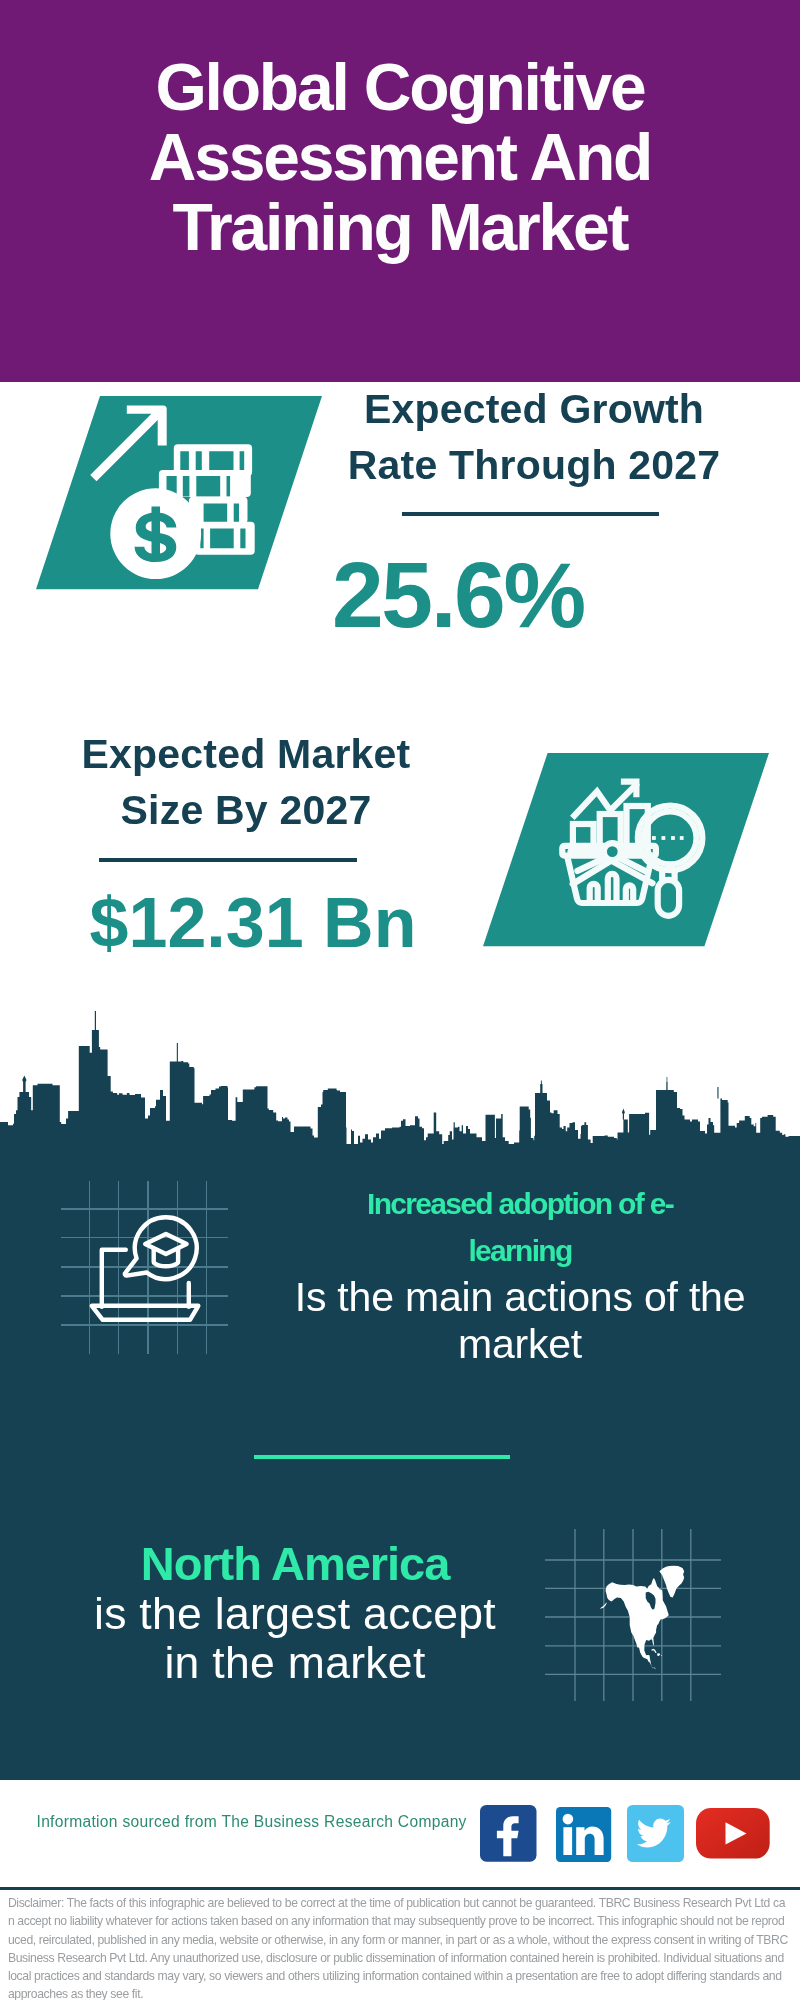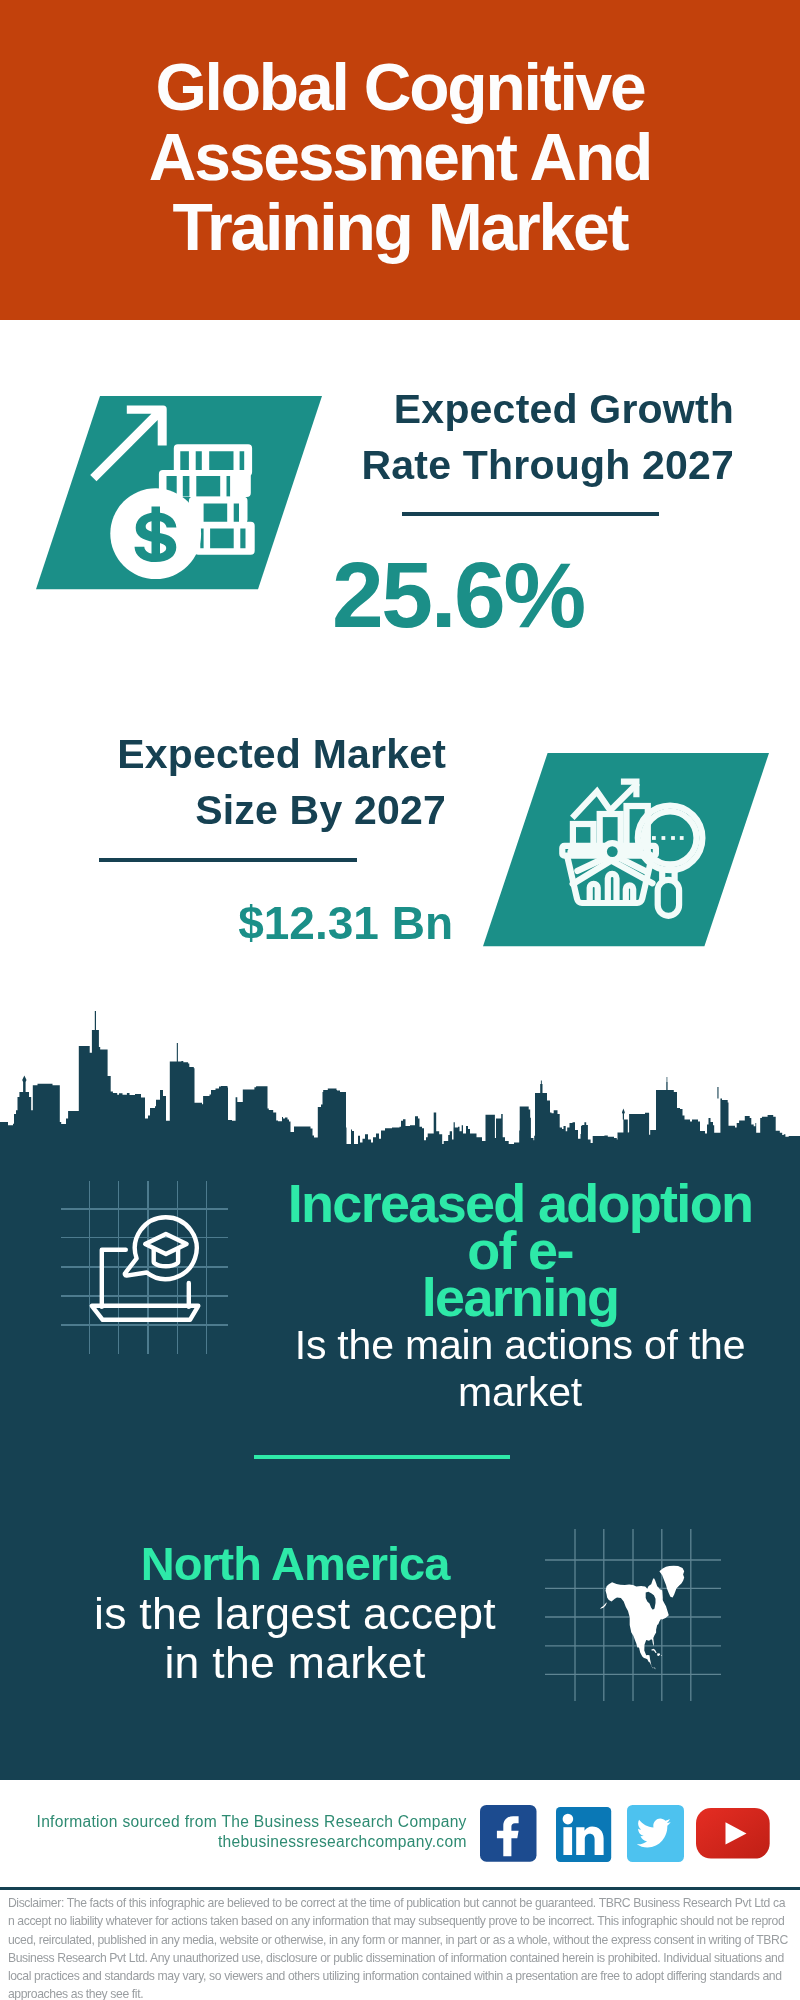--- a/index.html
+++ b/index.html
@@ -1,37 +1,37 @@
 <!DOCTYPE html>
 <html><head>
 <meta charset="utf-8">
 <style>
   html,body{margin:0;padding:0;}
   body{width:800px;height:2000px;background:#ffffff;font-family:"Liberation Sans",sans-serif;overflow:hidden;}
   .page{position:relative;width:800px;height:2000px;background:#fff;}
 
   
-  .header{position:absolute;left:0;top:0;width:800px;height:320px;background:#c2410c;}
+  .header{position:absolute;left:0;top:0;width:800px;height:382px;background:#701a75;}
   .header h1{margin:0;position:absolute;left:0;top:52px;width:800px;text-align:center;
     color:#fdfdfd;font-size:66px;font-weight:bold;line-height:70px;letter-spacing:-2.2px;}
   .tline{display:block;}
 
   
   .para{position:absolute;}
-  .stat{position:absolute;text-align:right;}
+  .stat{position:absolute;text-align:center;}
   .stat-title{color:#164152;font-weight:bold;font-size:41px;line-height:56.3px;letter-spacing:0.2px;}
   .stat-rule{position:absolute;height:4px;background:#164152;}
   .stat-value{position:absolute;color:#1b8f88;font-weight:bold;white-space:nowrap;}
 
   
   .darkbody{position:absolute;left:0;top:1144px;width:800px;height:636px;background:#164152;}
   .skyline{position:absolute;left:0;top:1004px;width:800px;height:160px;}
   .gridbox{position:absolute;}
   .drv{position:absolute;text-align:center;}
-  .drv-hl{color:#2ee9a8;font-weight:bold;font-size:54px;line-height:47.2px;letter-spacing:-1.7px;}
+  .drv-hl{color:#2ee9a8;font-weight:bold;font-size:30px;line-height:47.2px;letter-spacing:-1.7px;}
   .drv-hl.tight{letter-spacing:-1.05px;font-size:47px;line-height:49.5px;}
   .drv-rest.tight{letter-spacing:0.3px;font-size:44.5px;line-height:49.8px;}
   .drv-rest{color:#ffffff;font-weight:normal;font-size:41px;line-height:47px;letter-spacing:-0.2px;}
   .divider{position:absolute;height:4.3px;background:#2ee9a8;}
 
   
   .src{position:absolute;color:#2e8b72;font-size:15.6px;line-height:20px;white-space:nowrap;letter-spacing:0.3px;text-align:right;}
   .sep{position:absolute;background:#164152;height:2.5px;}
   .disc{position:absolute;color:#9a9ea1;font-size:12.2px;line-height:18.3px;letter-spacing:-0.385px;word-break:break-all;text-align:left;}
   .social{position:absolute;}
@@ -75,21 +75,21 @@
   <div class="stat-rule" style="left:402px;top:512px;width:257px;"></div>
   <div class="stat-value" style="left:332px;top:549px;width:400px;text-align:left;font-size:93px;line-height:93px;letter-spacing:-2.4px;">25.6%</div>
 
   <div class="stat" style="left:46px;top:726px;width:400px;">
     <div class="stat-title">
       <span class="tline">Expected Market</span>
       <span class="tline">Size By 2027</span>
     </div>
   </div>
   <div class="stat-rule" style="left:98.5px;top:857.8px;width:258.8px;"></div>
-  <div class="stat-value" style="left:53px;top:888px;width:400px;text-align:right;font-size:46px;line-height:70px;letter-spacing:0px;">$12.31 Bn</div>
+  <div class="stat-value" style="left:53px;top:888px;width:400px;text-align:center;font-size:70px;line-height:70px;letter-spacing:0px;">$12.31 Bn</div>
 
   <div class="para" style="left:483.4px;top:753.1px;width:290px;height:194px;">
     <svg width="290" height="194" viewBox="0 0 290 194">
       <polygon points="64.6,0 286,0 221.4,193.2 0,193.2" fill="#1b8f88"></polygon>
       <g transform="translate(64.6,0)">
       <g fill="none" stroke="#f2fbf9" stroke-width="6.2" stroke-linecap="butt" stroke-linejoin="miter">
         <polyline points="24.7,64.9 49.4,38.4 62.7,57.5 90.3,29.9"></polyline>
         <rect x="25.3" y="71.0" width="20.6" height="30"></rect>
         <rect x="52.1" y="61.0" width="21.0" height="40"></rect>
         <rect x="78.9" y="53.0" width="21.3" height="48"></rect>
@@ -191,21 +191,20 @@
       <line x1="0" y1="145.3" x2="176" y2="145.3"></line>
     </g>
   </svg>
   <svg style="position:absolute;left:545px;top:1529px;" width="176" height="172" viewBox="0 0 176 172">
     <path fill="#ffffff" d="M60.5,61.5 L61.6,57.3 L63.8,55.3 L67.1,53.3 L71.5,55 L75.3,55.8 L79.8,56 L84.2,55.5 L88,56 L91.3,57.6 L93.5,57.3 L96.2,56.9 L97.9,57.3 L100.1,57.5 L100.7,58 L102.3,60.1 L103.4,57.3 L105,56 L106.2,55.3 L107.8,50.5 L108.9,49.1 L110,51.1 L111.1,53.9 L112.2,57.3 L113.8,58.7 L114.4,60.1 L116.3,60.8 L117.2,61.5 L117.7,68.4 L117.7,71.1 L118.8,73.2 L121,77.3 L122.1,80.7 L123.8,86.2 L120.5,89 L117.2,90.4 L116,90 L114.4,92.4 L113.3,95.2 L112.2,95.9 L111.1,100.7 L111.1,103.5 L109.5,106.2 L108.3,109 L108.9,114.5 L108.6,117.2 L107.8,114.5 L107.2,111 L106.2,110.3 L104,111.7 L101.2,111 L99.5,115.8 L99.3,121.4 L101.2,126.2 L102.8,125.9 L104.5,126.2 L105,129.9 L106.7,137.9 L109.5,139.2 L110.5,140.6 L110,138.6 L107.8,139.2 L106.2,136.5 L105,133.7 L103.4,132.4 L102.3,130.3 L100.7,129.6 L99,128.9 L97.3,127.5 L95.2,123.4 L94,118.6 L92.4,118.6 L91.3,114.5 L90.2,111.7 L88.5,106.9 L86.3,103.5 L84.7,95.9 L84.7,88.3 L83,82.1 L80.8,78 L78.7,72.5 L75.9,69 L72,68.4 L69.8,69.7 L66.5,72.5 L63.8,71.1 L62.1,68.4 L61.6,65.6 Z M124.3,37 L128.7,36.7 L133.1,37.1 L137.5,39 L139.2,42.2 L138.1,45.6 L139.2,48.4 L138.1,51.8 L136.4,54.6 L134.2,56.6 L131.4,59.4 L129.2,65.6 L127.6,68.6 L125.4,67.7 L123.8,64.2 L122.1,60.1 L121,56 L119.3,51.8 L117.2,46.3 L114.4,42.2 L117.7,39.4 L121,37.7 Z M60.5,76.6 L58.3,78.7 L56.1,79.4 L55,80.1 L56.1,78.4 L58.3,77 L60.5,74.5 L62.1,73.2 Z M106.2,120.7 L108.3,119.7 L110,120.7 L111.7,123.7 L110.5,124.1 L108.9,121.4 L106.7,121.6 Z M112.2,124.4 L114.4,124.2 L115.2,125.5 L113.8,127.1 L112.2,126.6 Z M115.9,126.2 L116.8,126.3 L116.7,127 L115.9,127 Z"></path>
     <path fill="#164152" d="M100.7,63.5 L103.4,62.8 L106.2,64.2 L108.9,66.3 L110.5,69.7 L110.5,73.9 L109.5,79.4 L107.8,80.7 L106.2,78.7 L104.5,74.5 L102.3,72.5 L100.7,69 Z"></path>
   </svg>
 
   <div class="src" style="left:36.5px;top:1812px;">
     <div>Information sourced from The Business Research Company</div>
-    <div>thebusinessresearchcompany.com</div>
   </div>
 
   <svg class="social" style="left:480.3px;top:1804.9px;" width="57" height="57" viewBox="0 0 57 57">
     <rect x="0" y="0" width="56.5" height="56.7" rx="6.4" fill="#1c4b8f"></rect>
     <path fill="#ffffff" d="M38.6 11.2 h-5.5 c-5.6 0 -9.8 3.6 -9.8 9.8 v4.7 h-6.4 v7.6 h6.4 V51.2 h8.1 V33.3 h5.9 l1.3 -7.6 h-7.2 v-4.1 c0 -2.1 1.3 -3.4 3.5 -3.4 h3.7 Z"></path>
   </svg>
 
   <svg class="social" style="left:556.3px;top:1806.8px;" width="56" height="55" viewBox="0 0 56 55">
     <rect x="0" y="0" width="55.2" height="54.9" rx="4.2" fill="#0a78b6"></rect>
     <circle cx="11.9" cy="12.1" r="5.3" fill="#ffffff"></circle>

